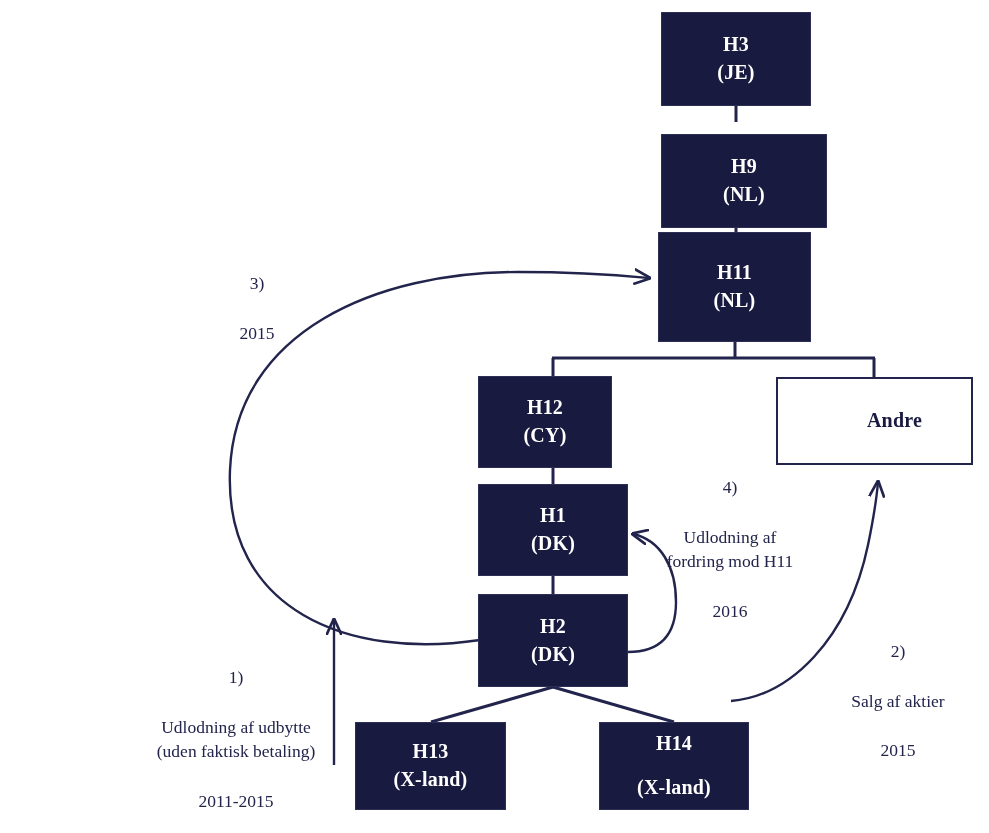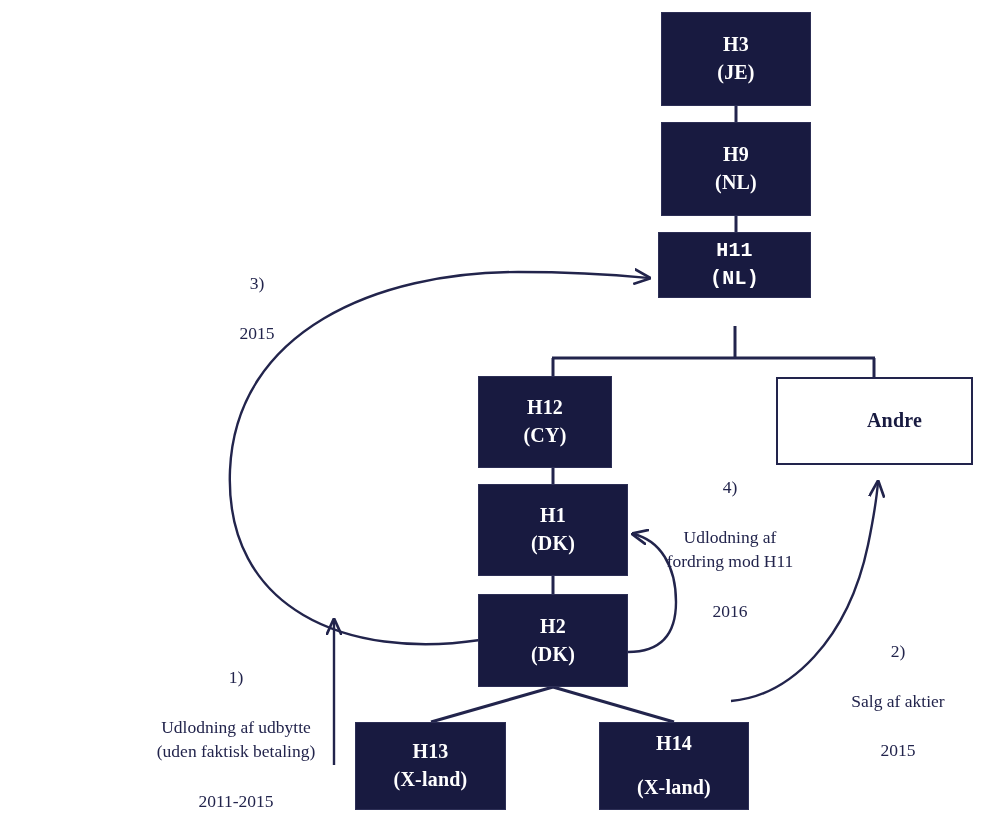--- a/index.html
+++ b/index.html
@@ -102,26 +102,26 @@
     <path d="M 580 652 C 612 652, 628 636, 628 602 C 628 566, 612 540, 585 534" stroke-width="2.4" marker-end="url(#arrow)"></path>
 
     <path d="M 683 701 C 742 696, 800 640, 820 545 C 826 516, 829 494, 830 482" stroke-width="2.4" marker-end="url(#arrow)"></path>
   </svg>
 
   <div class="node filled" style="left:613px; top:12px; width:150px; height:94px; font-size:20px;">
     <span class="ln1">H3</span>
     <span class="ln2">(JE)</span>
   </div>
 
-  <div class="node filled" style="left:613px; top:122px; width:150px; height:94px; font-size:20px;">
+  <div class="node filled" style="left:613px; top:134px; width:166px; height:94px; font-size:20px;">
     <span class="ln1">H9</span>
     <span class="ln2">(NL)</span>
   </div>
 
-  <div class="node filled" style="left:610px; top:232px; width:153px; height:66px; font-size:20px;font-family:Liberation Mono, monospace;">
+  <div class="node filled" style="left:610px; top:232px; width:153px; height:110px; font-size:20px;">
     <span class="ln1">H11</span>
     <span class="ln2">(NL)</span>
   </div>
 
   <div class="node filled" style="left:430px; top:376px; width:134px; height:92px; font-size:20px;">
     <span class="ln1">H12</span>
     <span class="ln2">(CY)</span>
   </div>
 
   <div class="node filled" style="left:430px; top:484px; width:150px; height:92px; font-size:20px;">

